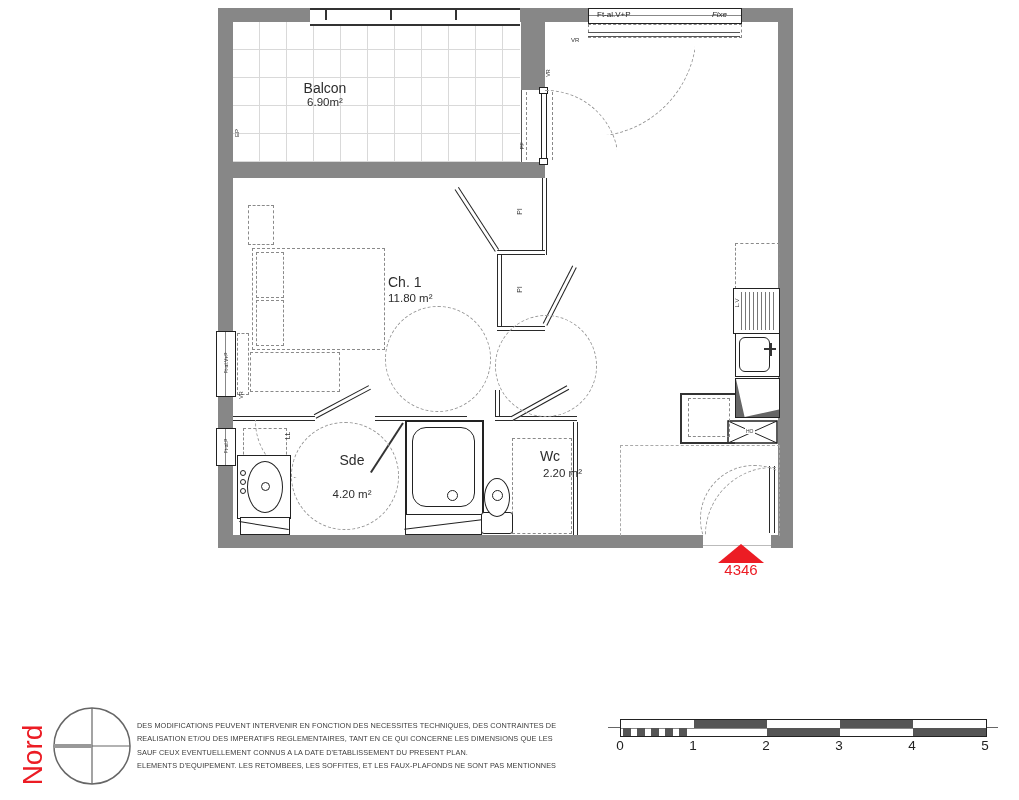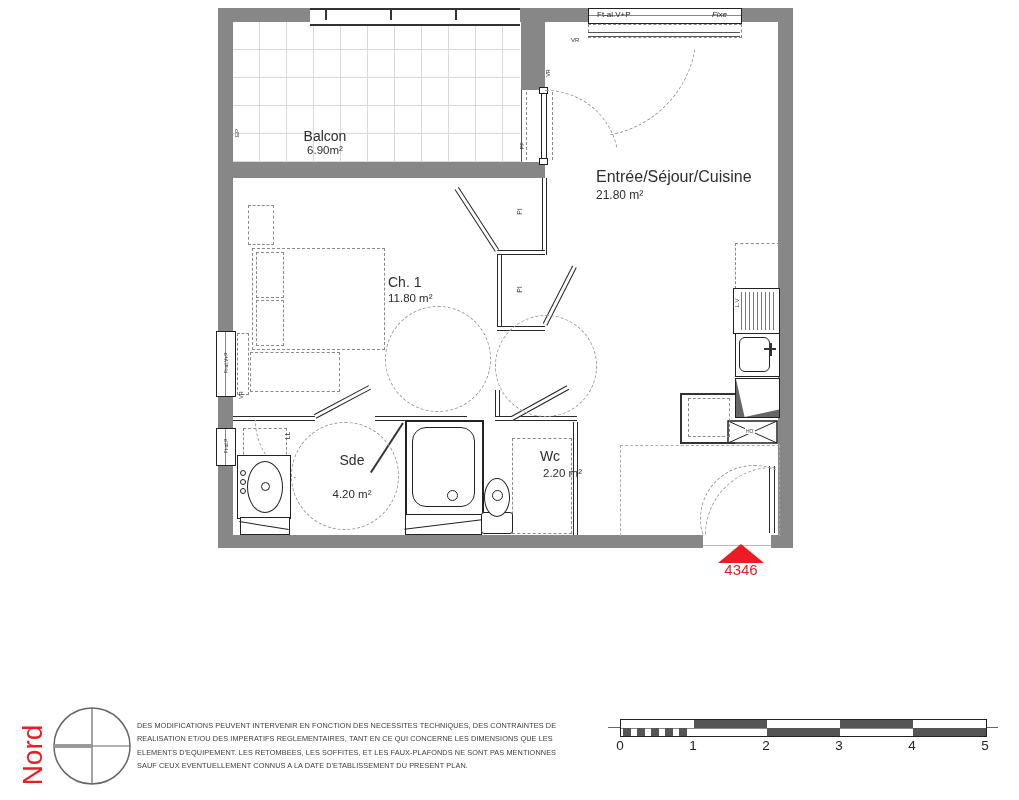--- a/index.html
+++ b/index.html
@@ -40,21 +40,21 @@
   <div class="w" style="left:771px;top:535px;width:22px;height:13px;"></div>
   <div class="w" style="left:218px;top:162px;width:327px;height:16px;"></div>
   <div class="w" style="left:521px;top:22px;width:24px;height:68px;"></div>
 
   <div class="tile" style="left:233px;top:22px;width:287px;height:140px;"></div>
   <div class="abs" style="left:310px;top:8px;width:210px;height:14px;background:#fff;border-top:2px solid #333;border-bottom:2px solid #333;">
     <div class="abs" style="left:15px;top:0;width:2px;height:10px;background:#333;"></div>
     <div class="abs" style="left:80px;top:0;width:2px;height:10px;background:#333;"></div>
     <div class="abs" style="left:145px;top:0;width:2px;height:10px;background:#333;"></div>
   </div>
-  <div class="abs" style="left:255px;top:80px;width:140px;text-align:center;margin-top:48px;">
+  <div class="abs" style="left:255px;top:80px;width:140px;text-align:center;">
     <div class="roomname">Balcon</div>
     <div class="roomarea">6.90m²</div>
   </div>
   <div class="rot" style="left:230px;top:130px;width:14px;font-size:6px;">EP</div>
 
   <div class="fix" style="left:588px;top:8px;width:152px;height:14px;">
     <div class="abs" style="left:0;top:6px;width:100%;height:1px;background:#888;"></div>
     <div class="abs" style="left:8px;top:1px;font-size:8px;color:#222;">Ft-al.V+P</div>
     <div class="abs" style="right:14px;top:1px;font-size:8px;color:#222;font-style:italic;">Fixe</div>
   </div>
@@ -169,24 +169,20 @@
   <div class="abs" style="left:745px;top:428px;font-size:5px;color:#333;background:#fff;padding:0 1px;">HO</div>
   <div class="abs" style="left:680px;top:393px;width:53px;height:47px;border:2px solid #333;border-right:none;"></div>
   <div class="dash" style="left:688px;top:398px;width:40px;height:37px;"></div>
 
   <div class="clip" style="left:620px;top:445px;width:158px;height:90px;border:1.5px dashed #aaa;border-bottom:none;">
     <div class="arc" style="left:84px;top:21px;width:134px;height:134px;"></div>
     <div class="arc" style="left:79px;top:19px;width:106px;height:106px;border-color:#9a9a9a;"></div>
   </div>
   <div class="abs" style="left:703px;top:545px;width:68px;height:1px;background:#bbb;"></div>
 
-  <div class="abs" style="left:596px;top:168px;width:180px;">
-    <div class="roomname" style="font-size:16px;">Entrée/Séjour/Cuisine</div>
-    <div class="roomarea" style="font-size:12px;margin-top:2px;">21.80 m²</div>
-  </div>
   <div class="abs" style="left:388px;top:274px;width:90px;">
     <div class="roomname">Ch. 1</div>
     <div class="roomarea" style="margin-top:2px;">11.80 m²</div>
   </div>
   <div class="abs" style="left:312px;top:452px;width:80px;text-align:center;">
     <div class="roomname">Sde</div>
     <div class="roomarea" style="margin-top:20px;">4.20 m²</div>
   </div>
   <div class="abs" style="left:518px;top:448px;width:64px;text-align:center;">
     <div class="roomname">Wc</div>
@@ -200,22 +196,22 @@
   <svg class="abs" style="left:52px;top:706px;" width="80" height="80">
     <circle cx="40" cy="40" r="38" fill="none" stroke="#666" stroke-width="1.5"></circle>
     <line x1="40" y1="2" x2="40" y2="78" stroke="#666" stroke-width="1.2"></line>
     <line x1="40" y1="40" x2="78" y2="40" stroke="#666" stroke-width="1.2"></line>
     <line x1="2" y1="40" x2="40" y2="40" stroke="#999" stroke-width="4"></line>
   </svg>
 
   <div class="abs" style="left:137px;top:719px;width:470px;">
     <div class="discline">DES MODIFICATIONS PEUVENT INTERVENIR EN FONCTION DES NECESSITES TECHNIQUES, DES CONTRAINTES DE</div>
     <div class="discline">REALISATION ET/OU DES IMPERATIFS REGLEMENTAIRES, TANT EN CE QUI CONCERNE LES DIMENSIONS QUE LES</div>
+    <div class="discline">SAUF CEUX EVENTUELLEMENT CONNUS A LA DATE D'ETABLISSEMENT DU PRESENT PLAN.</div>
     <div class="discline">ELEMENTS D'EQUIPEMENT. LES RETOMBEES, LES SOFFITES, ET LES FAUX-PLAFONDS NE SONT PAS MENTIONNES</div>
-    <div class="discline">SAUF CEUX EVENTUELLEMENT CONNUS A LA DATE D'ETABLISSEMENT DU PRESENT PLAN.</div>
   </div>
 
   <div class="abs" style="left:0;top:0;">
     <div class="abs" style="left:608px;top:727px;width:390px;height:1px;background:#666;"></div>
     <div class="abs" style="left:620px;top:719px;width:365px;height:16px;border:1px solid #222;background:#fff;">
       <div class="abs" style="left:0;top:8px;width:365px;height:1px;background:#888;"></div>
       <div class="sd" style="left:73px;top:0;width:73px;height:8px;"></div>
       <div class="sd" style="left:219px;top:0;width:73px;height:8px;"></div>
       <div class="sd" style="left:146px;top:8px;width:73px;height:8px;"></div>
       <div class="sd" style="left:292px;top:8px;width:73px;height:8px;"></div>

